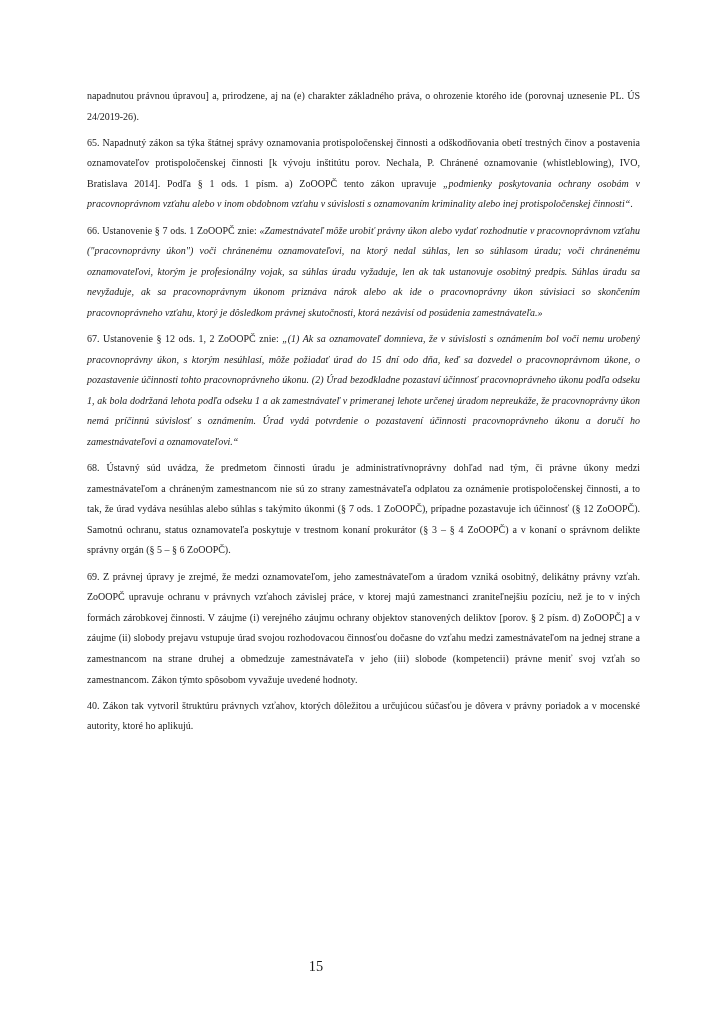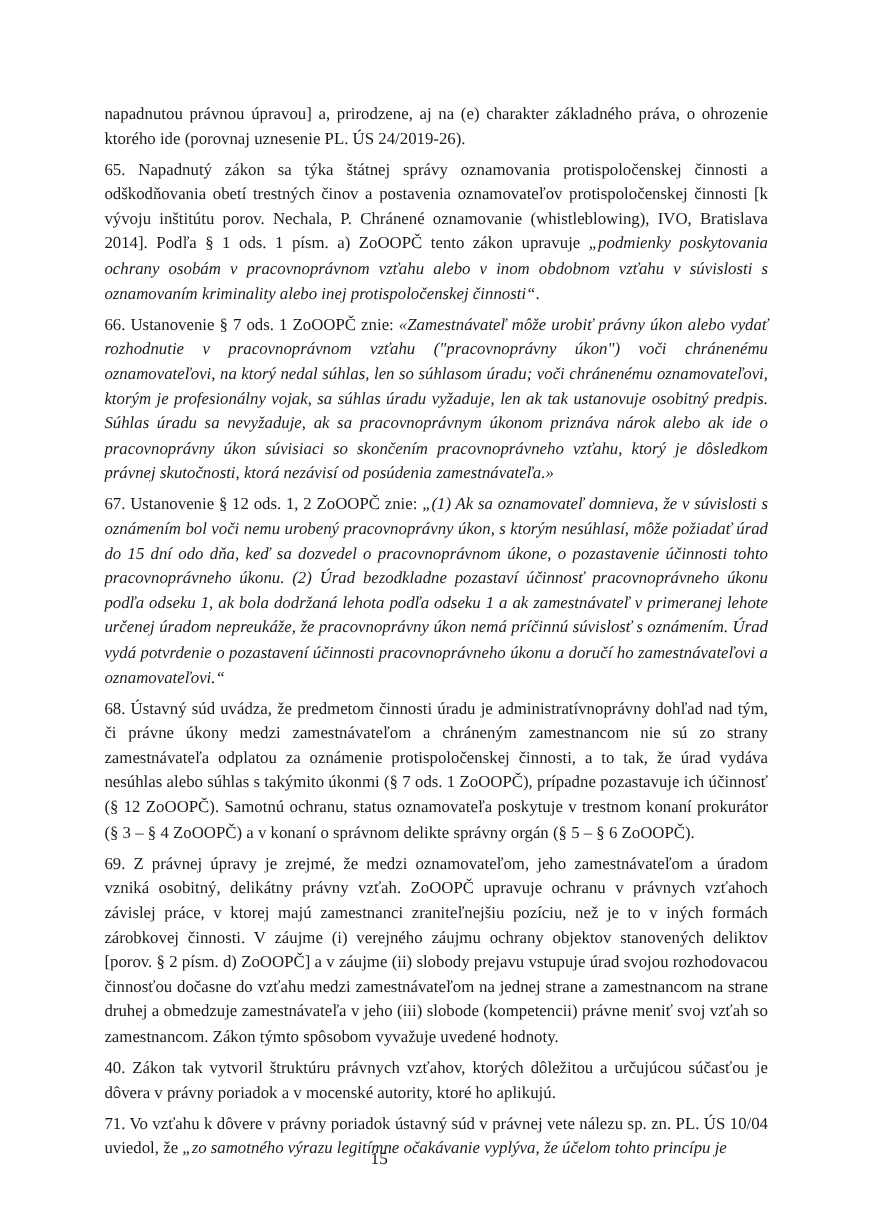--- a/index.html
+++ b/index.html
@@ -1,19 +1,19 @@
 <!DOCTYPE html>
 <html><head>
 <meta charset="utf-8">
 <style>
   html, body { margin: 0; padding: 0; background: #ffffff; }
   body { width: 724px; height: 1024px; position: relative; overflow: hidden; }
   .page {
     position: absolute; left: 87px; top: 86px; width: 553px;
-    font-family: "Liberation Serif", serif; font-size: 14px; line-height: 20.6px;
+    font-family: "Liberation Serif", serif; font-size: 10px; line-height: 20.6px;
     color: #1a1a1a; text-align: justify;
   }
   .page p { margin: 0 0 5.5px 0; }
   .page i { font-style: italic; }
   .page-number {
     position: absolute; left: 0; width: 632px; top: 958px; text-align: center;
     font-family: "Liberation Serif", serif; font-size: 14.3px; color: #1a1a1a;
   }
 </style>
 </head>
@@ -34,18 +34,15 @@
   </p>
   <p>
     <span>68. Ústavný súd uvádza, že predmetom činnosti úradu je administratívnoprávny dohľad nad tým, či právne úkony medzi zamestnávateľom a chráneným zamestnancom nie sú zo strany zamestnávateľa odplatou za oznámenie protispoločenskej činnosti, a to tak, že úrad vydáva nesúhlas alebo súhlas s takýmito úkonmi (§ 7 ods. 1 ZoOOPČ), prípadne pozastavuje ich účinnosť (§ 12 ZoOOPČ). Samotnú ochranu, status oznamovateľa poskytuje v trestnom konaní prokurátor (§ 3 – § 4 ZoOOPČ) a v konaní o správnom delikte správny orgán (§ 5 – § 6 ZoOOPČ).</span>
   </p>
   <p>
     <span>69. Z právnej úpravy je zrejmé, že medzi oznamovateľom, jeho zamestnávateľom a úradom vzniká osobitný, delikátny právny vzťah. ZoOOPČ upravuje ochranu v právnych vzťahoch závislej práce, v ktorej majú zamestnanci zraniteľnejšiu pozíciu, než je to v iných formách zárobkovej činnosti. V záujme (i) verejného záujmu ochrany objektov stanovených deliktov [porov. § 2 písm. d) ZoOOPČ] a v záujme (ii) slobody prejavu vstupuje úrad svojou rozhodovacou činnosťou dočasne do vzťahu medzi zamestnávateľom na jednej strane a zamestnancom na strane druhej a obmedzuje zamestnávateľa v jeho (iii) slobode (kompetencii) právne meniť svoj vzťah so zamestnancom. Zákon týmto spôsobom vyvažuje uvedené hodnoty.</span>
   </p>
   <p>
     <span>40. Zákon tak vytvoril štruktúru právnych vzťahov, ktorých dôležitou a určujúcou súčasťou je dôvera v právny poriadok a v mocenské autority, ktoré ho aplikujú.</span>
   </p>
-  <p>
-    <span>71. Vo vzťahu k dôvere v právny poriadok ústavný súd v právnej vete nálezu sp. zn. PL. ÚS 10/04 uviedol, že </span><i>„zo samotného výrazu legitímne očakávanie vyplýva, že účelom tohto princípu je</i>
-  </p>
 </div>
 
 <div class="page-number">15</div>
 
 </body></html>

